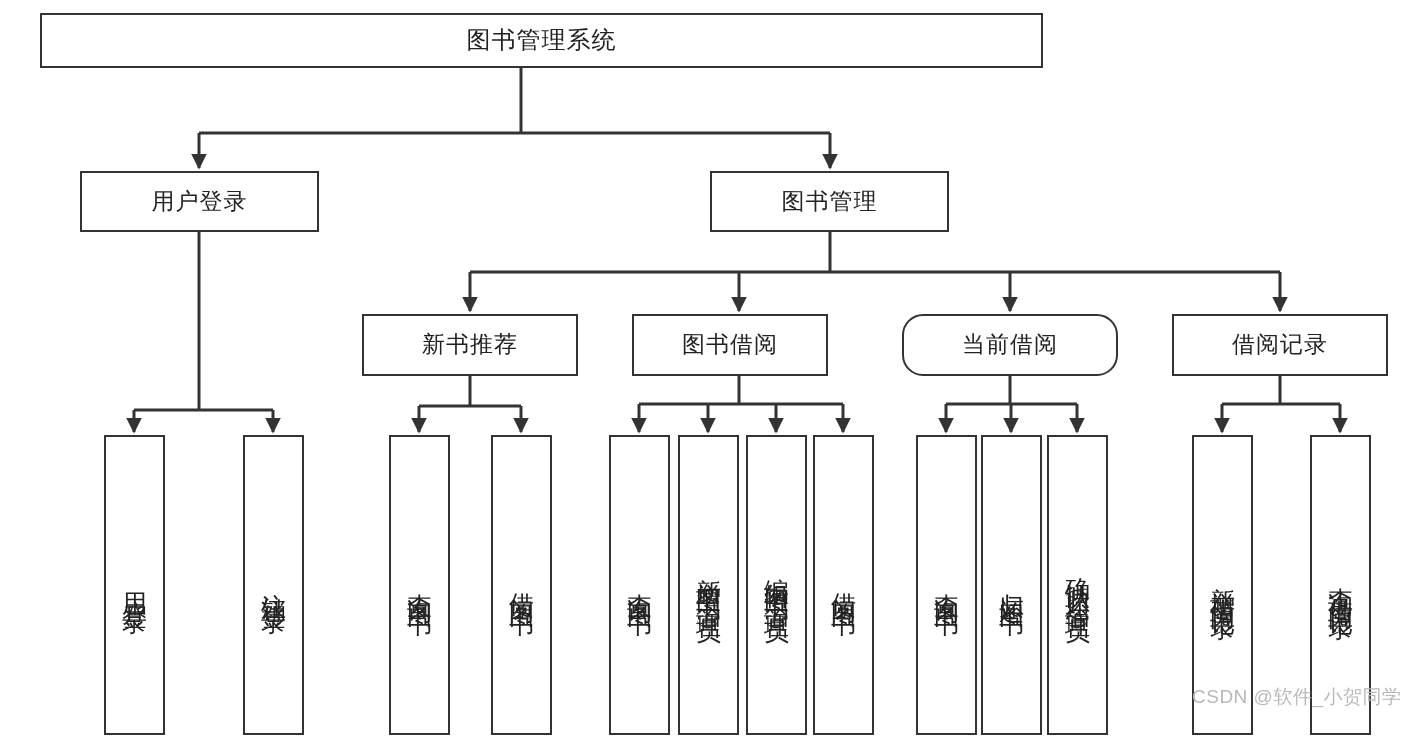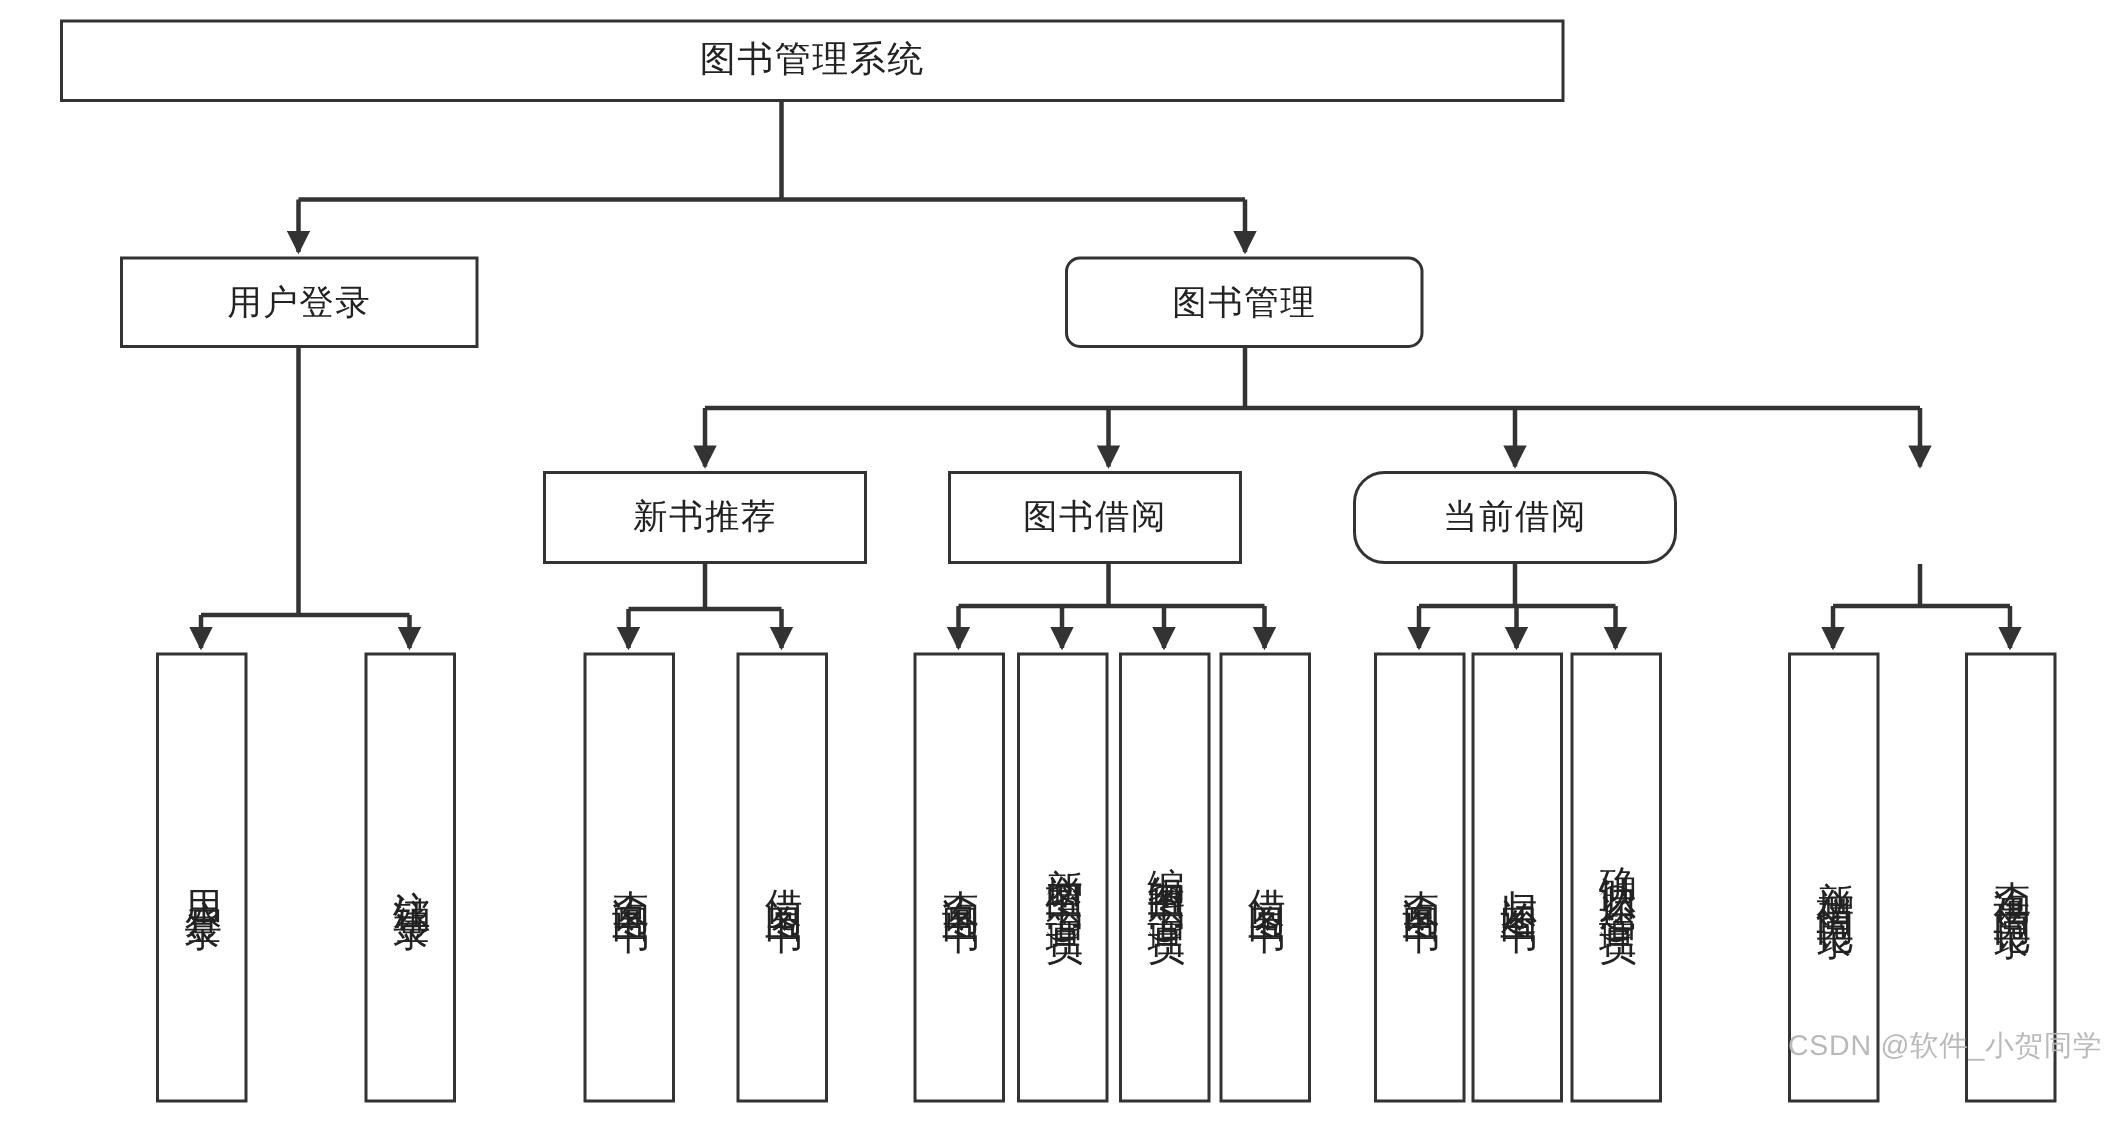--- a/index.html
+++ b/index.html
@@ -122,25 +122,26 @@
       <path d="M 1280 376 L 1280 404"></path>
       <path d="M 1222 404 L 1340 404"></path>
       <path d="M 1222 404 L 1222 432" marker-end="url(#arrow)"></path>
       <path d="M 1340 404 L 1340 432" marker-end="url(#arrow)"></path>
     </g>
   </svg>
 
   <div class="node node-h node-root" style="left:20px; top:13px; width:1003px; height:55px;margin-left:20px;">图书管理系统</div>
 
   <div class="node node-h" style="left:80px; top:171px; width:239px; height:61px;">用户登录</div>
-  <div class="node node-h" style="left:710px; top:171px; width:239px; height:61px;border-radius:10px;">图书管理</div>
+  <div class="node node-h" style="left:710px; top:171px; width:239px; height:61px;">图书管理</div>
 
   <div class="node node-h" style="left:362px; top:314px; width:216px; height:62px;">新书推荐</div>
   <div class="node node-h" style="left:632px; top:314px; width:196px; height:62px;">图书借阅</div>
   <div class="node node-h" style="left:902px; top:314px; width:216px; height:62px;border-radius:21px;">当前借阅</div>
+  <div class="node node-h" style="left:1172px; top:314px; width:216px; height:62px;">借阅记录</div>
 
   <div class="node node-v" style="left:104px; top:435px; width:61px; height:300px;">
     <span class="vtext">用户登录</span>
   </div>
   <div class="node node-v" style="left:243px; top:435px; width:61px; height:300px;">
     <span class="vtext">注销登录</span>
   </div>
 
   <div class="node node-v" style="left:389px; top:435px; width:61px; height:300px;">
     <span class="vtext">查询图书</span>

